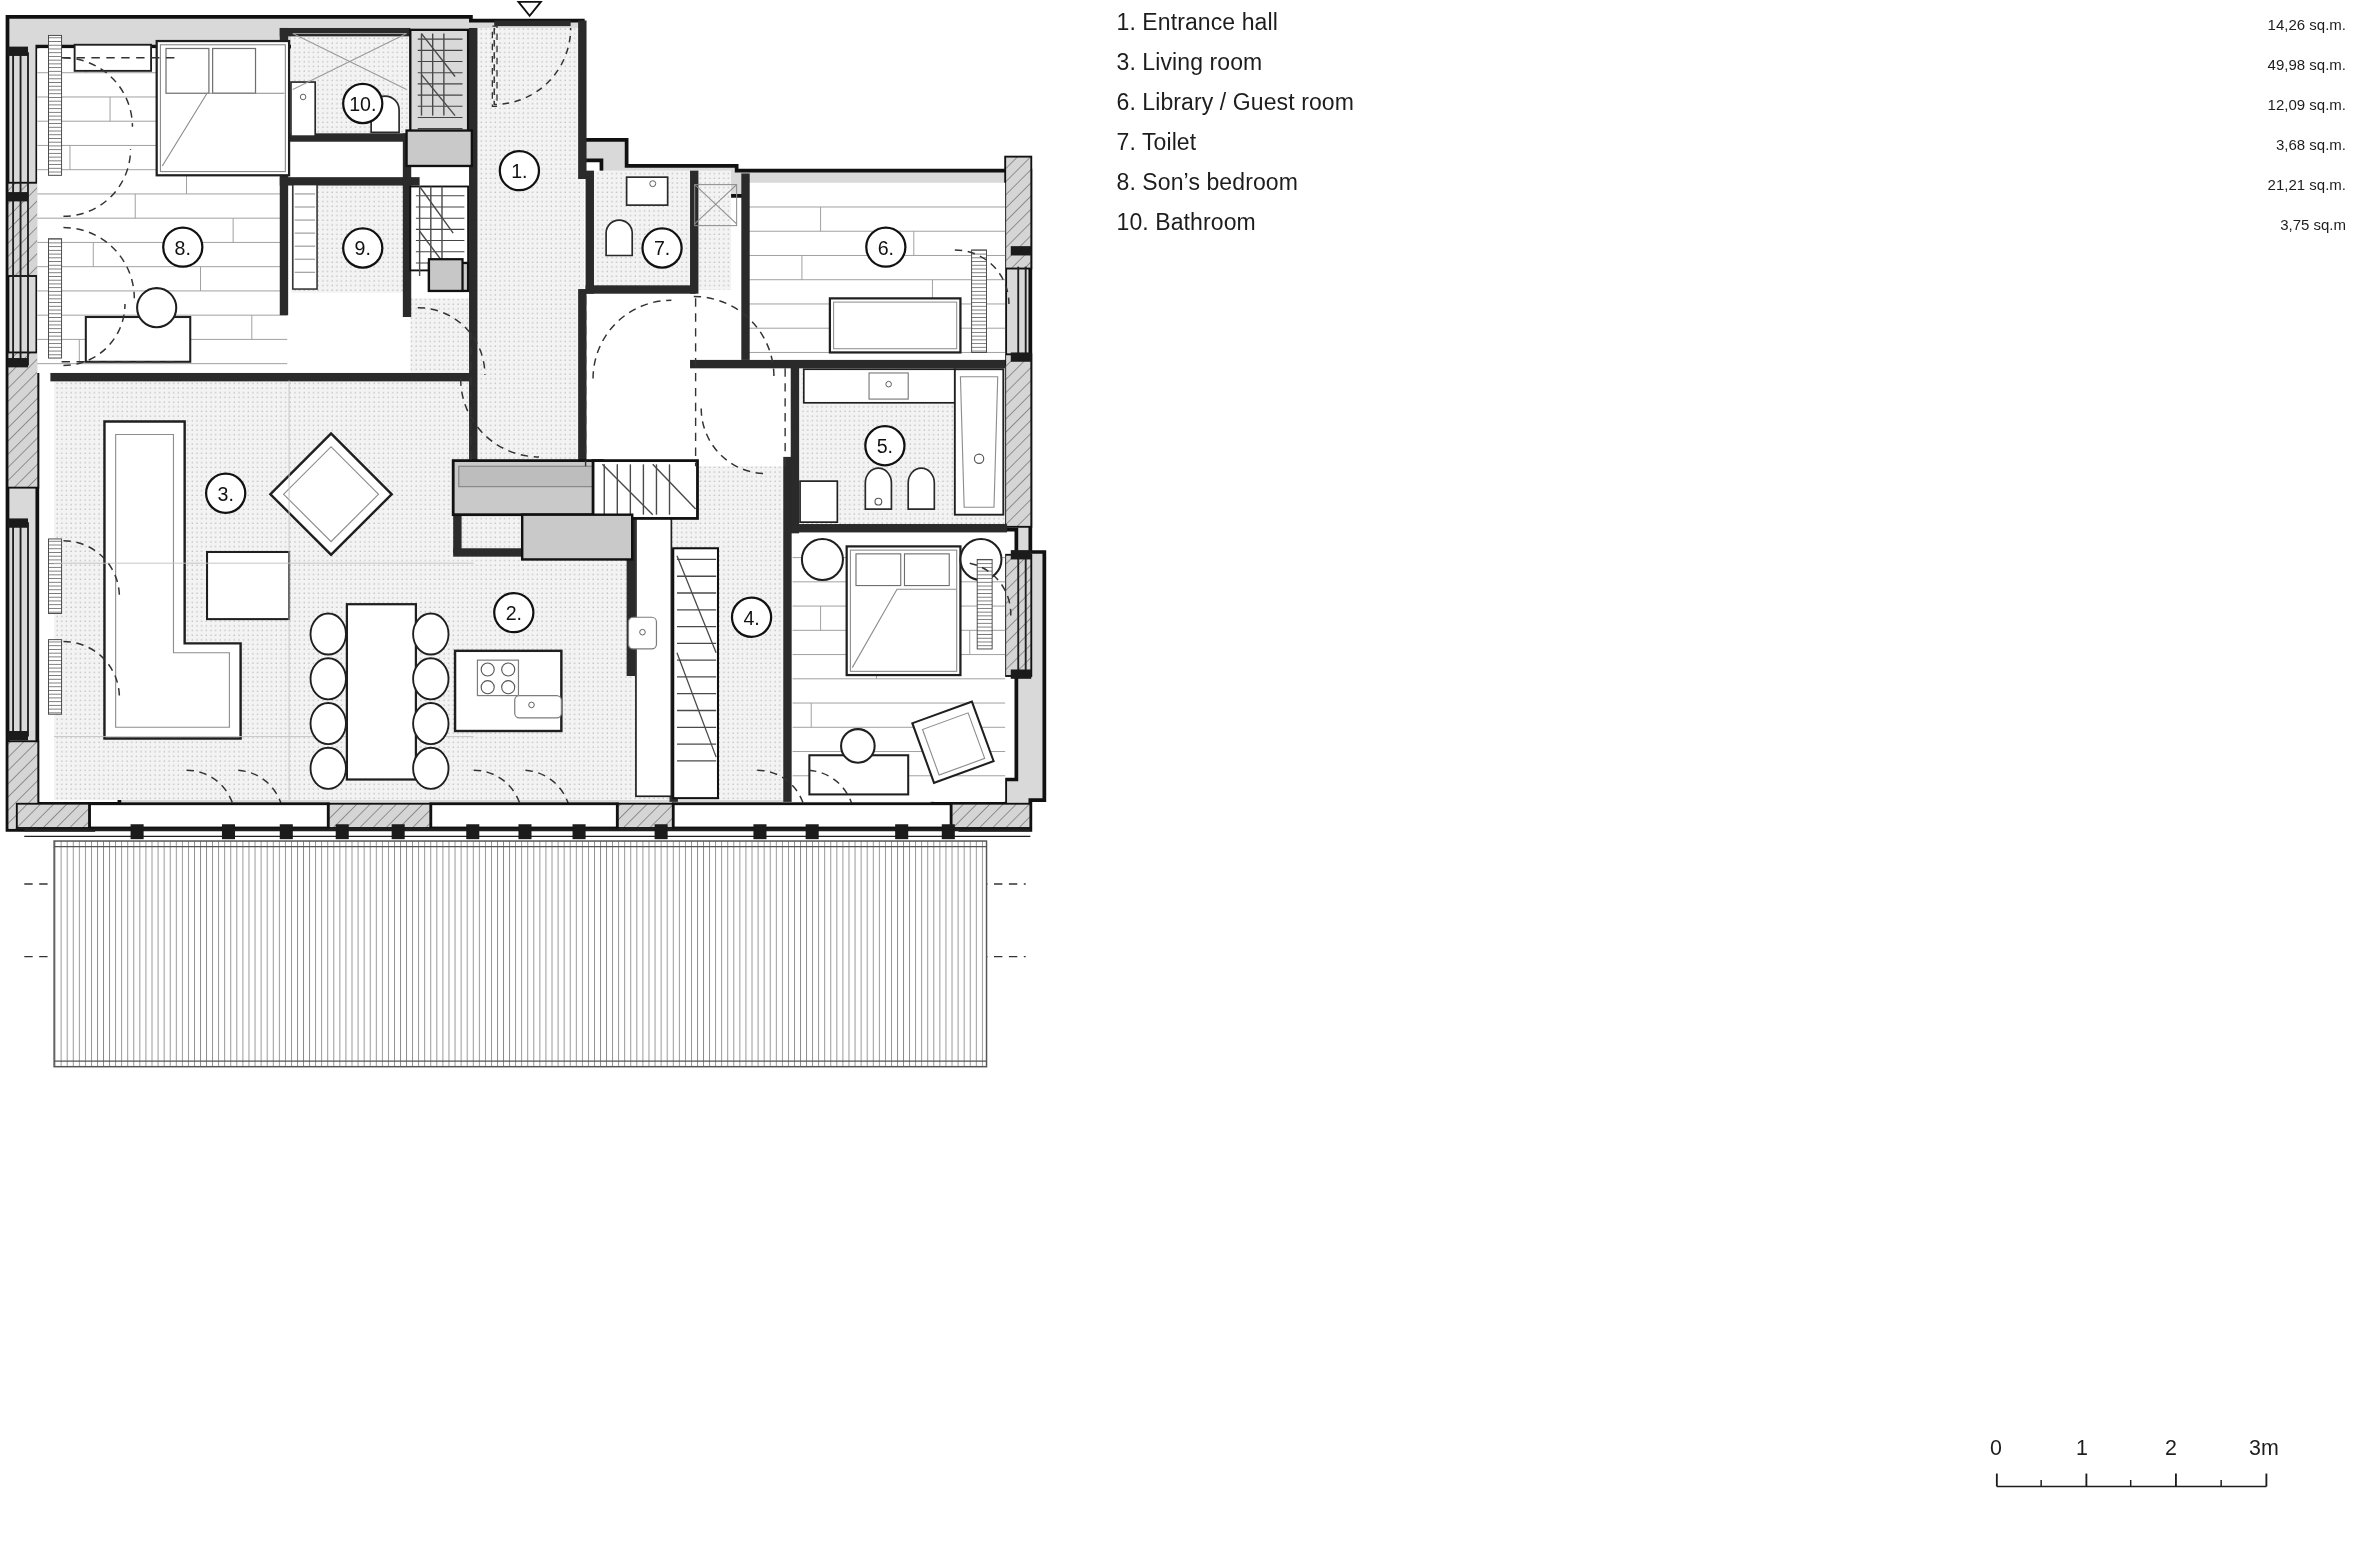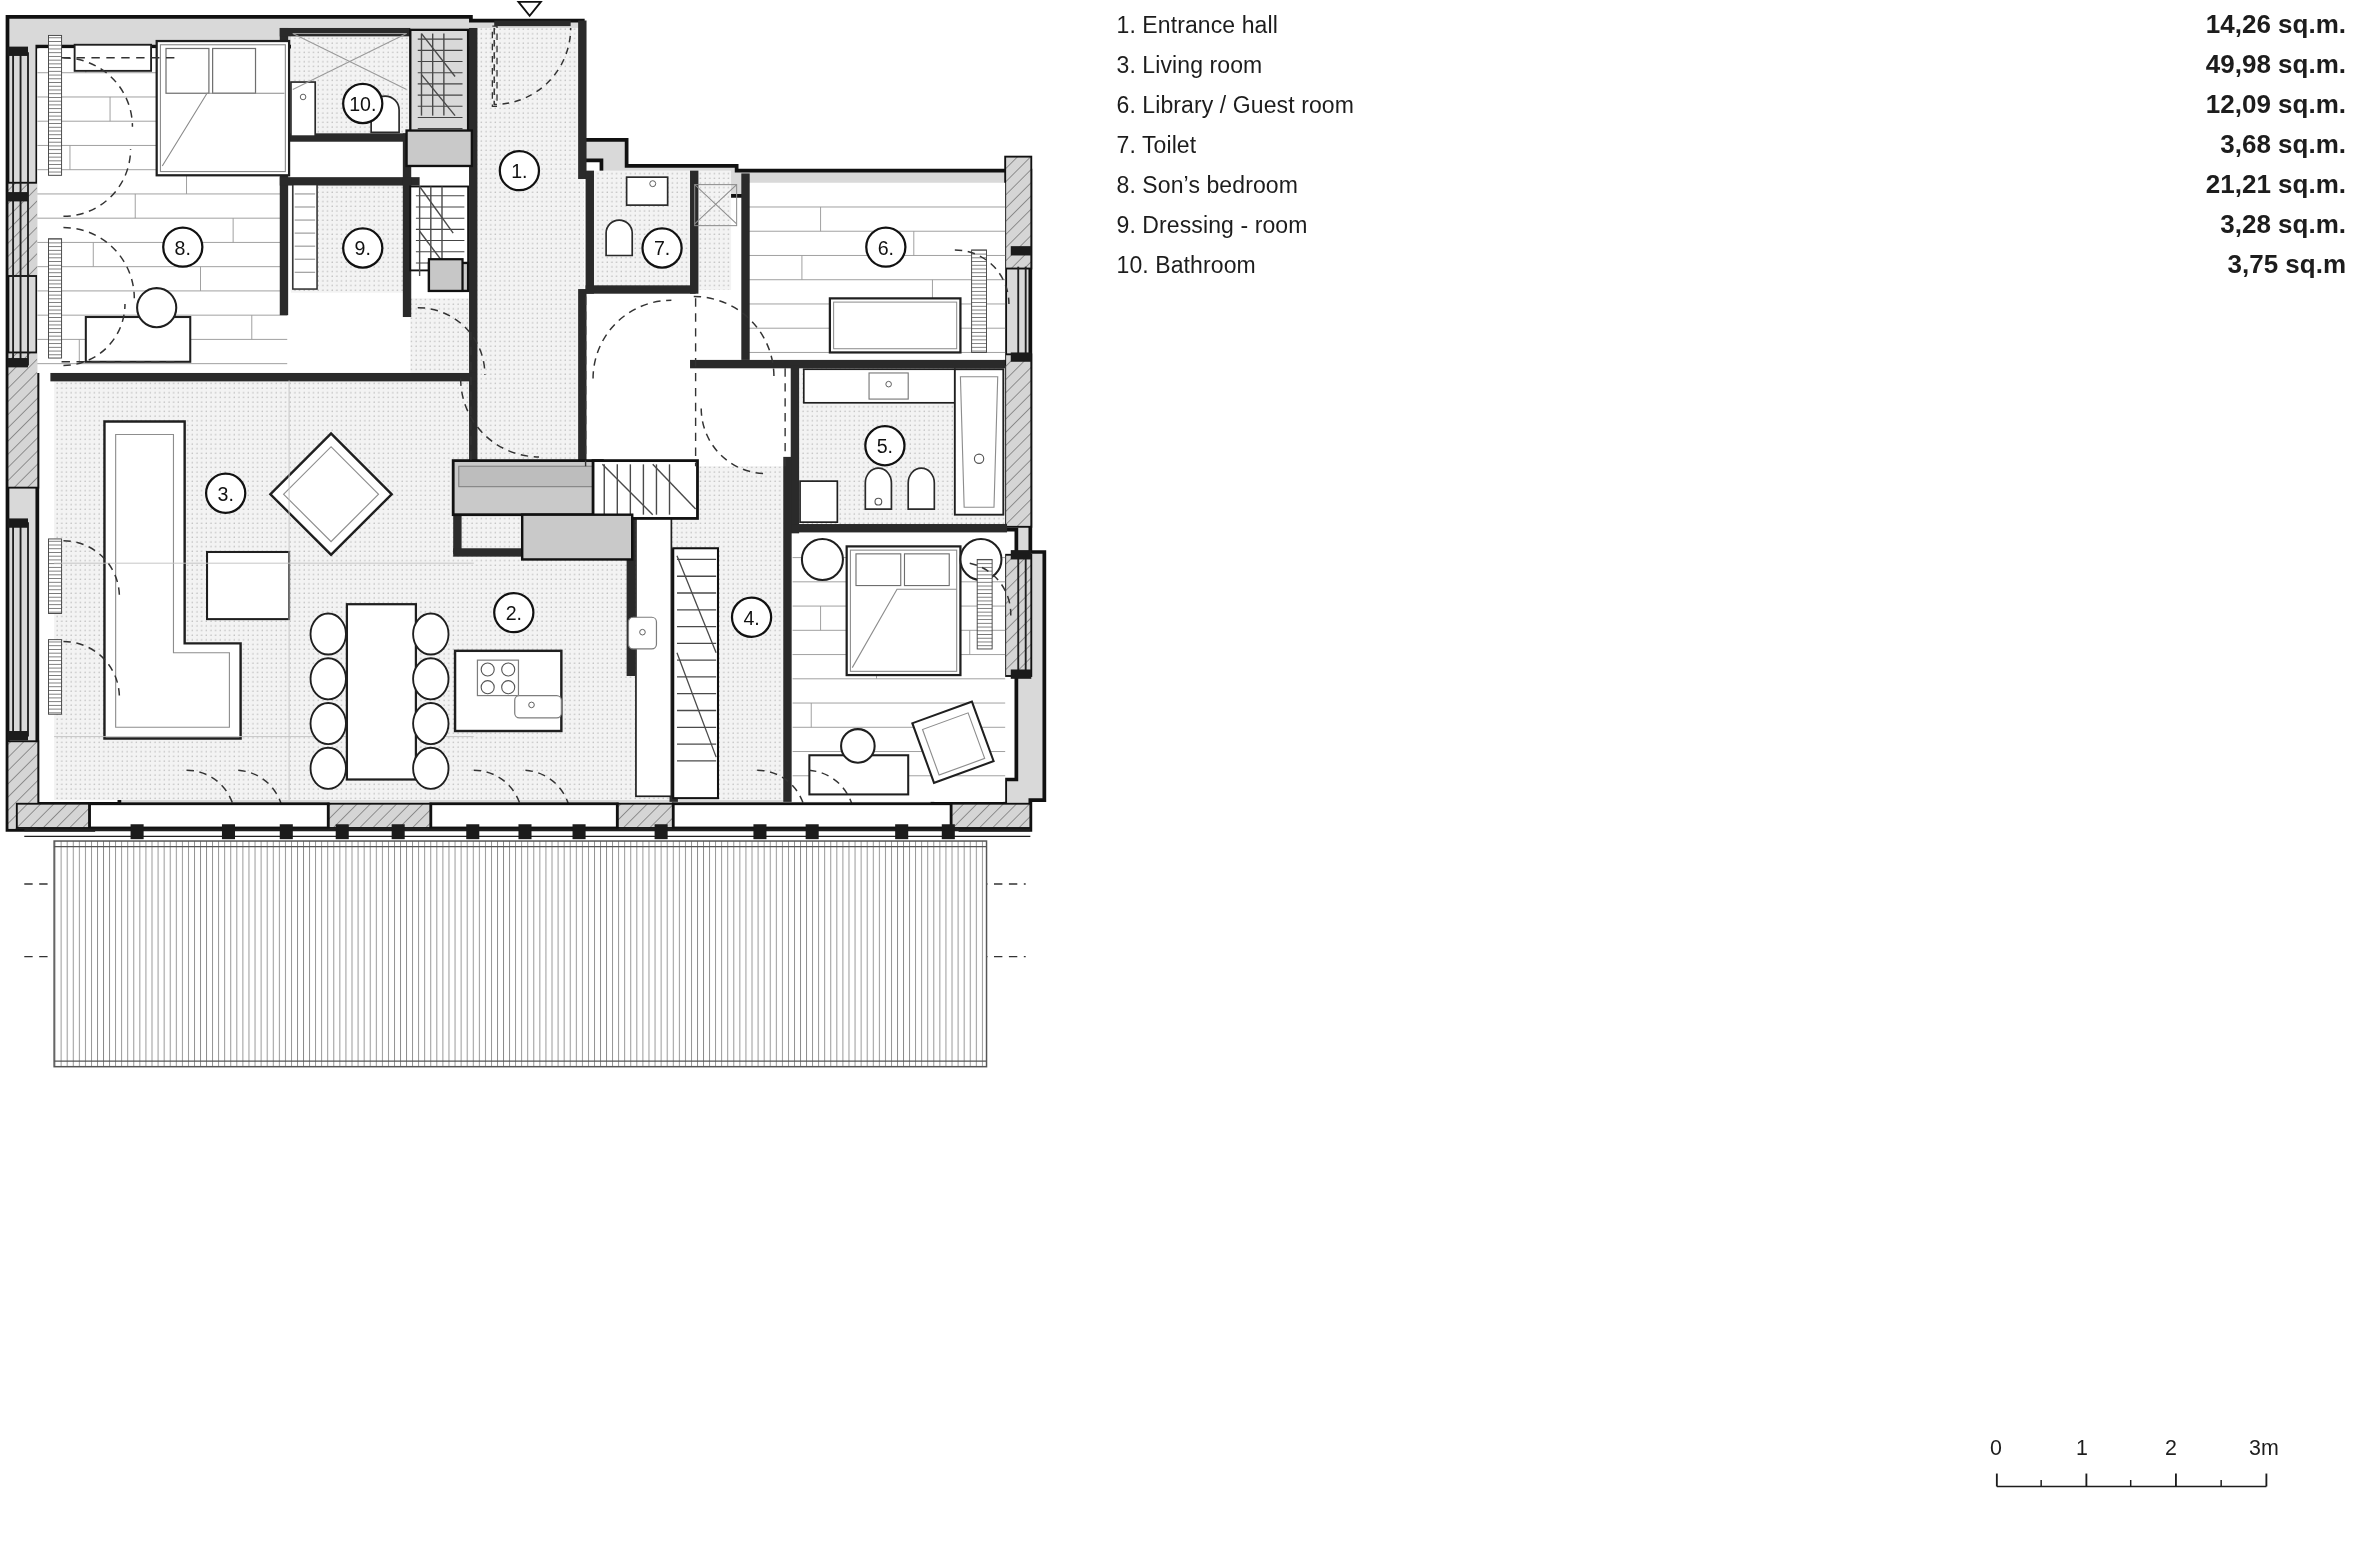--- a/index.html
+++ b/index.html
@@ -10,21 +10,21 @@
   #plan-area{position:absolute;left:0;top:0;width:1091px;height:1559px;}
   #plan-svg{display:block;}
 
   
   #legend{position:absolute;left:1109px;top:0;width:1263px;height:438px;
           padding-top:9.3px;box-sizing:border-box;}
   .legend-row{display:flex;justify-content:space-between;align-items:baseline;
               height:40px;padding-left:7.5px;padding-right:26px;}
   .legend-label{font-size:23px;font-weight:400;letter-spacing:0.1px;color:#1d1d1d;
                 font-family:"Liberation Sans", sans-serif;white-space:nowrap;}
-  .legend-value{font-size:26px;font-weight:700;color:#1d1d1d;
+  .legend-value{font-size:15px;font-weight:400;color:#1d1d1d;
                 font-family:"Liberation Sans", sans-serif;white-space:nowrap;}
 
   
   #scalebar{position:absolute;left:1990px;top:1436px;width:354px;height:75px;}
   .sb-labels{position:relative;height:32px;}
   .sb-label{position:absolute;font-size:21.4px;color:#1d1d1d;
             font-family:"Liberation Sans", sans-serif;}
   .sb-graphic{position:relative;height:26px;}
 </style>
 </head>
@@ -604,24 +604,20 @@
   </div>
   <div class="legend-row">
     <span class="legend-label">7. Toilet</span>
     <span class="legend-value">3,68 sq.m.</span>
   </div>
   <div class="legend-row">
     <span class="legend-label">8. Son’s bedroom</span>
     <span class="legend-value">21,21 sq.m.</span>
   </div>
   <div class="legend-row">
-    <span class="legend-label">9. Dressing - room</span>
-    <span class="legend-value">3,28 sq.m.</span>
-  </div>
-  <div class="legend-row">
     <span class="legend-label">10. Bathroom</span>
     <span class="legend-value">3,75 sq.m</span>
   </div>
 </div>
 
 <div id="scalebar">
   <div class="sb-labels">
     <span class="sb-label" style="left:0px;">0</span>
     <span class="sb-label" style="left:86px;">1</span>
     <span class="sb-label" style="left:175px;">2</span>

